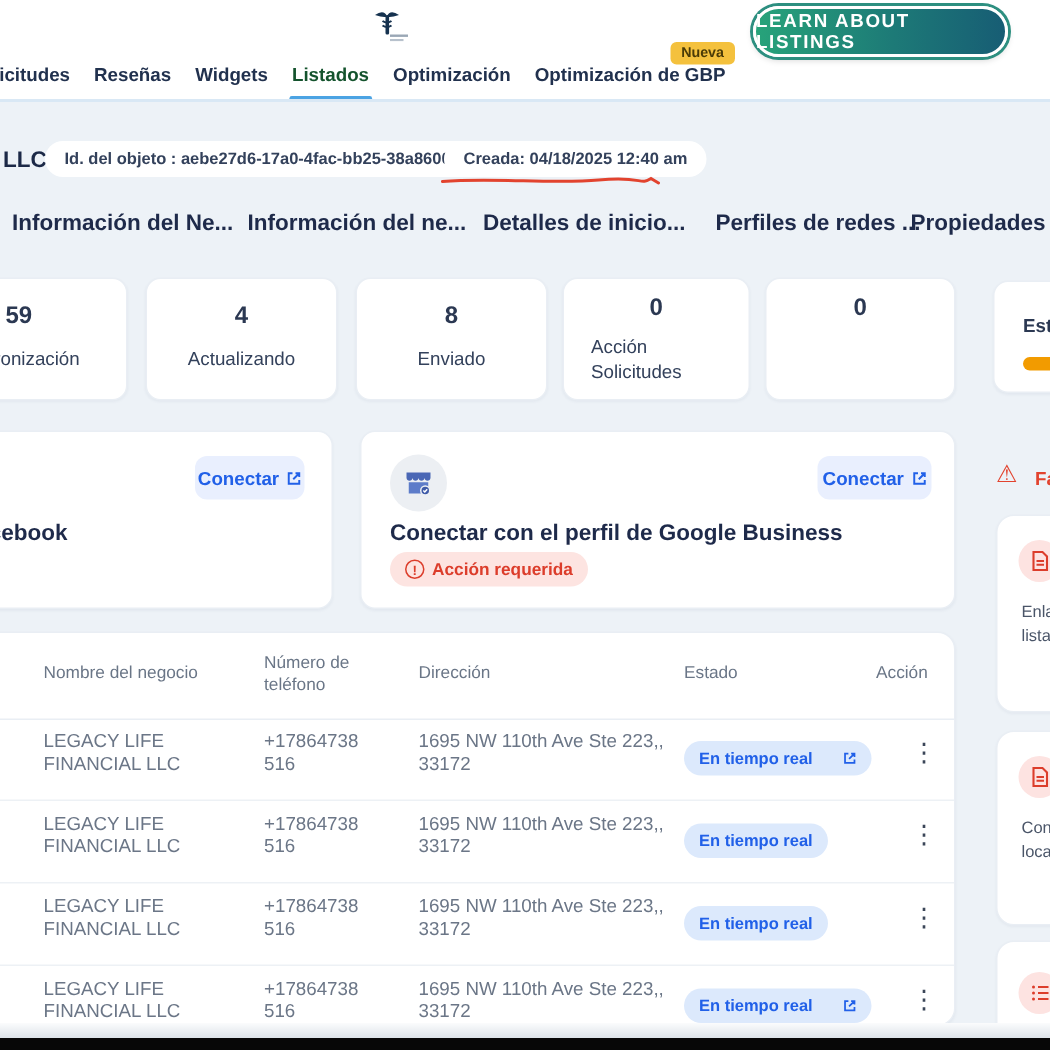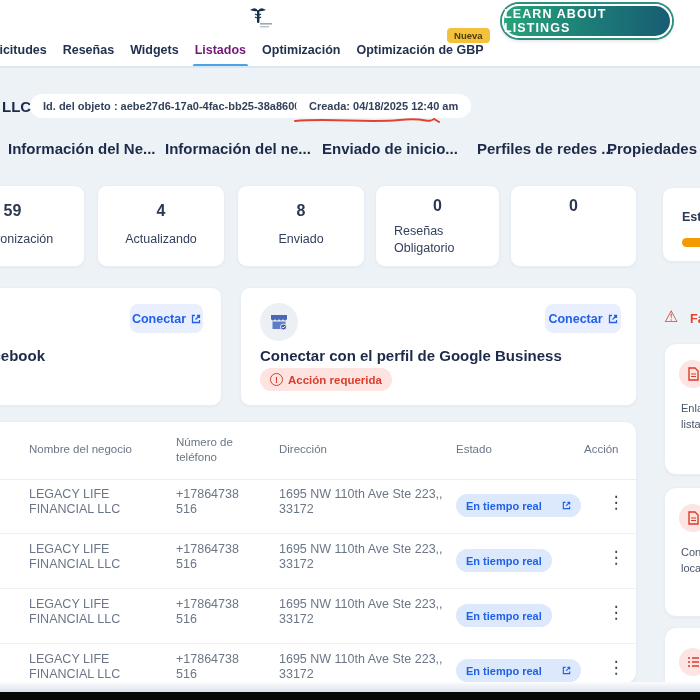--- a/index.html
+++ b/index.html
@@ -11,21 +11,21 @@
   .topbar { position:absolute; left:0; top:0; width:700px; height:66px; background:#ffffff; z-index:5; }
   .top-divider { position:absolute; left:0; top:66px; width:700px; height:2px; background:#d9e8f5; z-index:5; }
   .logo { position:absolute; left:236px; top:6px; width:44px; height:30px; }
   .learn-btn { position:absolute; left:502px; top:4px; width:170px; height:34px; border-radius:17px;
     background:linear-gradient(90deg,#27a37a 0%,#1d7a77 55%,#175d74 100%);
     border:2px solid #ffffff; box-shadow:0 0 0 2px #2d8f80, 0 2px 5px rgba(0,0,0,.18);
     color:#ffffff; font-size:12.5px; font-weight:bold; letter-spacing:1.1px;
     display:flex; align-items:center; justify-content:center; cursor:pointer; }
   .nav { position:absolute; left:-20px; bottom:7px; display:flex; gap:16px; align-items:flex-end; }
   .nav-item { position:relative; font-size:12.5px; font-weight:bold; color:#21314e; white-space:nowrap; cursor:pointer; padding-bottom:2px; }
-  .nav-item.active { color:#701a75; }
+  .nav-item.active { color:#14532d; }
   .nav-item.active::after { content:""; position:absolute; left:-2px; right:-2px; bottom:-8px; height:3px; border-radius:2px; background:#4ba3e3; }
   .nueva-badge { position:absolute; top:-15px; right:-6px; background:#f4c13d; color:#4a3b07;
     font-size:9.5px; font-weight:bold; padding:2px 7px; border-radius:4px; }
 
   
   .biz-name { position:absolute; left:2px; top:98px; font-size:15px; font-weight:bold; color:#1c2947; }
   .pill { position:absolute; background:#ffffff; border-radius:15px; padding:6px 13px;
     font-size:11px; font-weight:bold; color:#33415b; white-space:nowrap; }
   .pill-id { left:30px; top:94px; }
   .pill-created { left:296px; top:94px; }
@@ -125,39 +125,39 @@
 
   <div class="biz-name">LLC</div>
   <div class="pill pill-id">Id. del objeto : aebe27d6-17a0-4fac-bb25-38a86007aaf5</div>
   <div class="pill pill-created">Creada: 04/18/2025 12:40 am</div>
   <svg class="wavy" width="146" height="8" viewBox="0 0 146 8">
     <path d="M1 4 C 35 1, 75 6, 105 3 S 132 7, 140 2 L145 5" fill="none" stroke="#e2432e" stroke-width="2" stroke-linecap="round"></path>
   </svg>
 
   <div class="stab" style="left:8px">Información del Ne...</div>
   <div class="stab" style="left:165px">Información del ne...</div>
-  <div class="stab" style="left:322px">Enviado de inicio...</div>
+  <div class="stab" style="left:322px">Detalles de inicio...</div>
   <div class="stab" style="left:477px">Perfiles de redes ...</div>
   <div class="stab" style="left:607px">Propiedades ad...</div>
 
   <div class="card stat-card" style="left:-60px;width:145px">
     <div class="stat-value">59</div>
     <div class="stat-label">Sincronización</div>
   </div>
   <div class="card stat-card" style="left:97px;width:128px">
     <div class="stat-value">4</div>
     <div class="stat-label">Actualizando</div>
   </div>
   <div class="card stat-card" style="left:237px;width:128px">
     <div class="stat-value">8</div>
     <div class="stat-label">Enviado</div>
   </div>
   <div class="card stat-card two-line" style="left:375px;width:125px">
     <div class="stat-value">0</div>
-    <div class="stat-label">Reseñas Obligatorio</div>
+    <div class="stat-label">Acción Solicitudes</div>
   </div>
   <div class="card stat-card two-line" style="left:510px;width:127px">
     <div class="stat-value">0</div>
   </div>
 
   <div class="card health-card">
     <div class="health-title">Estado</div>
     <div class="health-bar"></div>
   </div>
   <div class="warn-tri">⚠</div>

